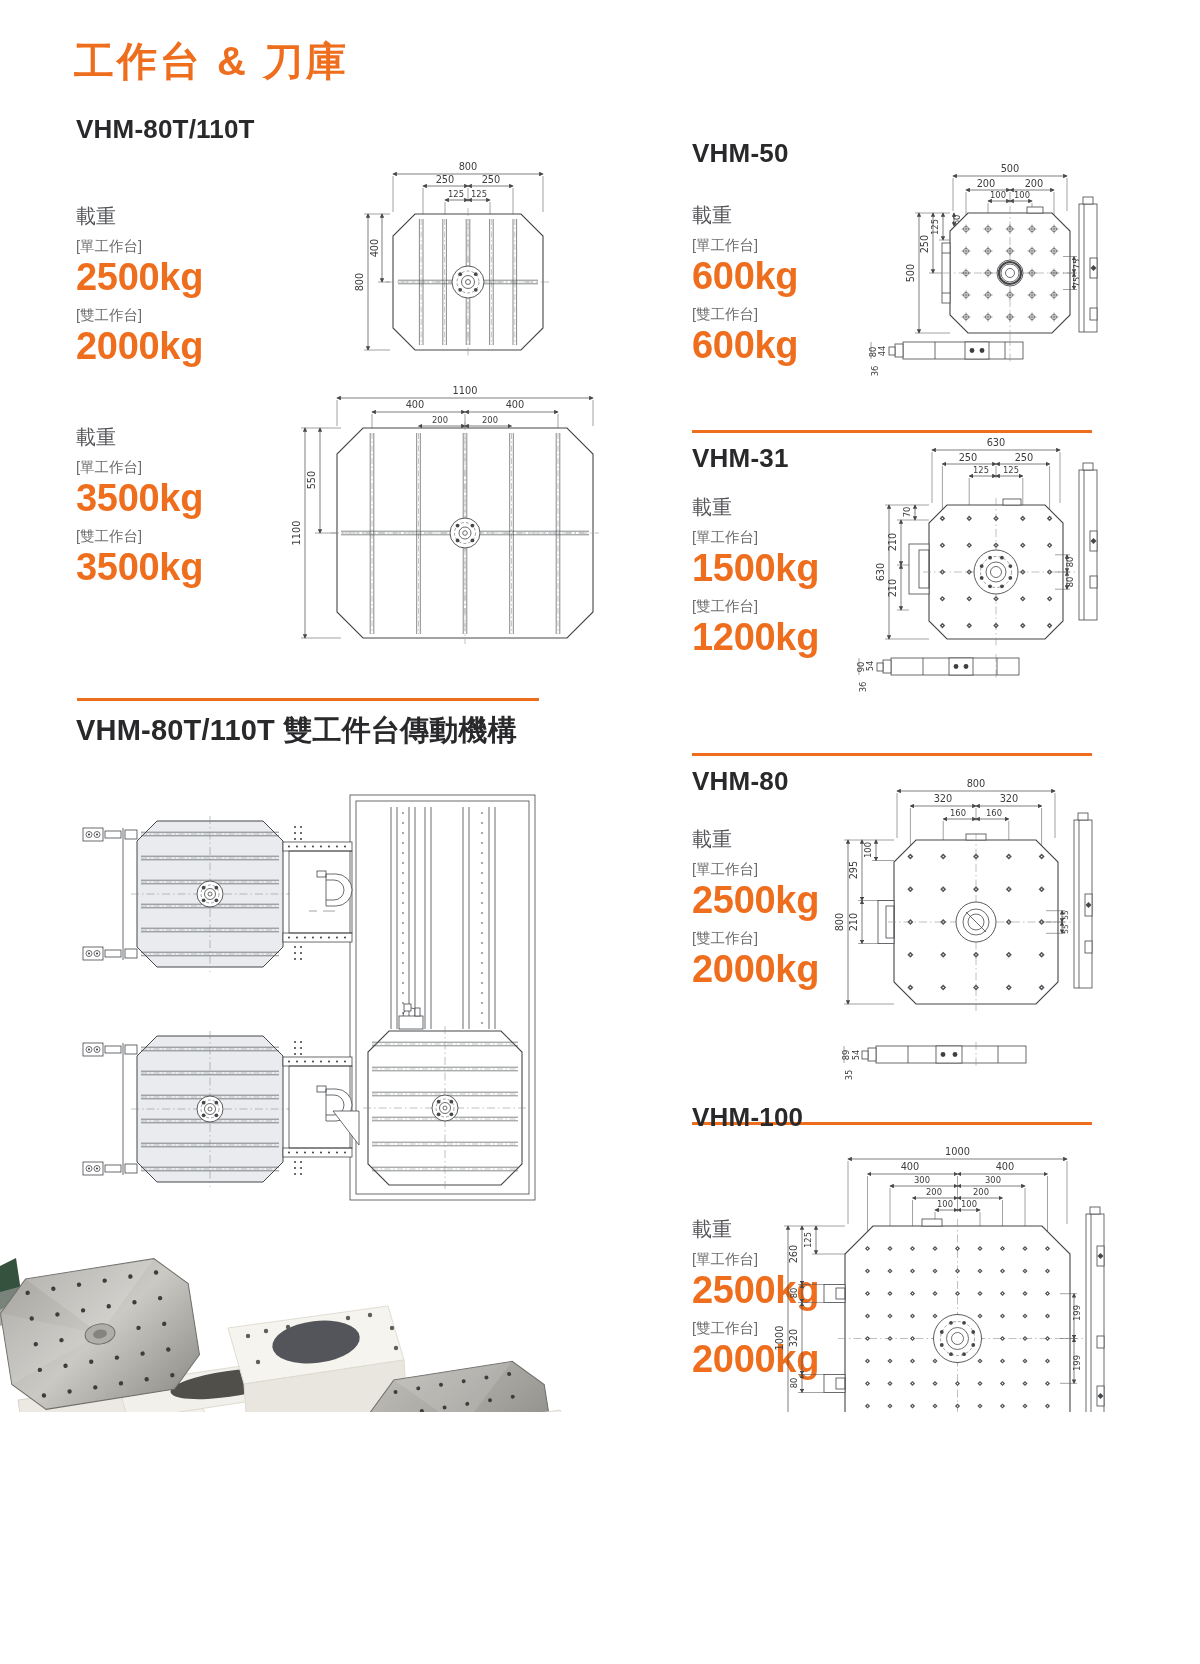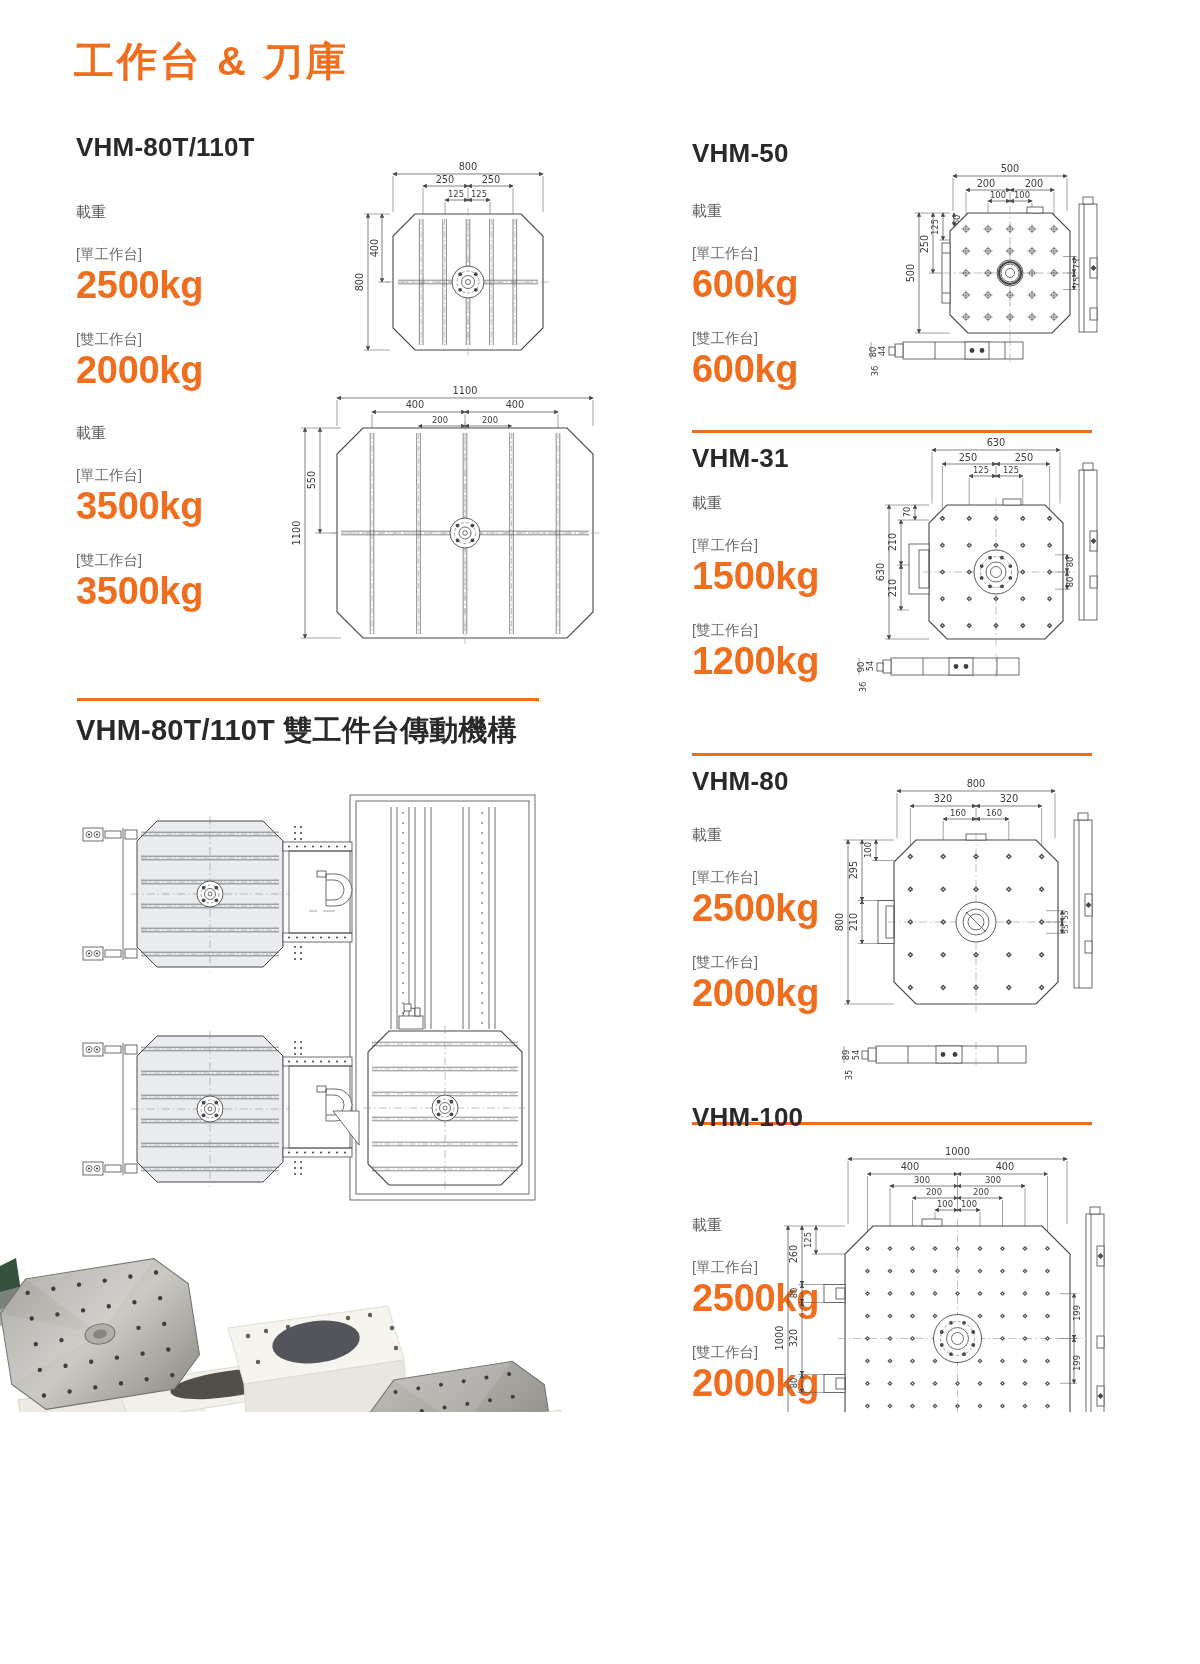--- a/index.html
+++ b/index.html
@@ -2,22 +2,22 @@
 <html><head>
 <meta charset="utf-8">
 <style>
   html,body{margin:0;padding:0;background:#ffffff}
   .page{position:relative;width:1200px;height:1412px;background:#fff;overflow:hidden;
         font-family:"Liberation Sans","DejaVu Sans",sans-serif;color:#2a2a2c}
   .pt{position:absolute;left:74px;top:34px;font-size:40px;font-weight:700;color:#EE6E1E;letter-spacing:3px}
   .st{position:absolute;font-size:26px;font-weight:700;color:#29292b;letter-spacing:.2px}
   .rule{position:absolute;height:3px;background:#EE6E1E}
   .lb{position:absolute;width:240px}
-  .lb .z{font-size:15px;color:#55565a}
-  .lb .bt{font-size:14.5px;color:#6b6c6e;margin-top:23px}
+  .lb .z{font-size:20px;color:#55565a}
+  .lb .bt{font-size:14.5px;color:#6b6c6e;margin-top:7px}
   .lb .bv{font-size:38px;font-weight:700;color:#EE6E1E;line-height:1.12;letter-spacing:-.3px}
   .pn{position:absolute;left:48px;top:1566px;font-size:18px;color:#0f172a;z-index:6}
   svg{position:absolute;overflow:visible}
   svg text{font-family:"DejaVu Sans",sans-serif}
   .dlab{font-size:9.8px;fill:#3b3c3e;text-anchor:middle}
   .f8{font-size:8.4px}
   .f7{font-size:7.4px}
   .dim{stroke:#47484a;stroke-width:.7;marker-start:url(#arw);marker-end:url(#arw)}
   .ext{stroke:#55565a;stroke-width:.55}
   .cl{stroke:#8b8c90;stroke-width:.55;stroke-dasharray:8 3 1.5 3;fill:none}
@@ -34,21 +34,21 @@
   <svg width="0" height="0" style="left:0;top:0">
     <defs>
       <marker id="arw" viewBox="0 0 10 10" refX="8.5" refY="5" markerWidth="6.5" markerHeight="6.5" orient="auto-start-reverse">
         <path d="M0 0 L10 5 L0 10 z" fill="#47484a"></path>
       </marker>
     </defs>
   </svg>
 
   <div class="pt">工作台 &amp; 刀庫</div>
 
-  <div class="st" style="left:76px;top:132px">VHM-80T/110T</div>
+  <div class="st" style="left:76px;top:114px">VHM-80T/110T</div>
 
   <div class="lb" style="left:76px;top:203px">
     <div class="z">載重</div>
     <div class="bt">[單工作台]</div>
     <div class="bv">2500kg</div>
     <div class="bt">[雙工作台]</div>
     <div class="bv">2000kg</div>
   </div>
 
   <div class="lb" style="left:76px;top:424px">

